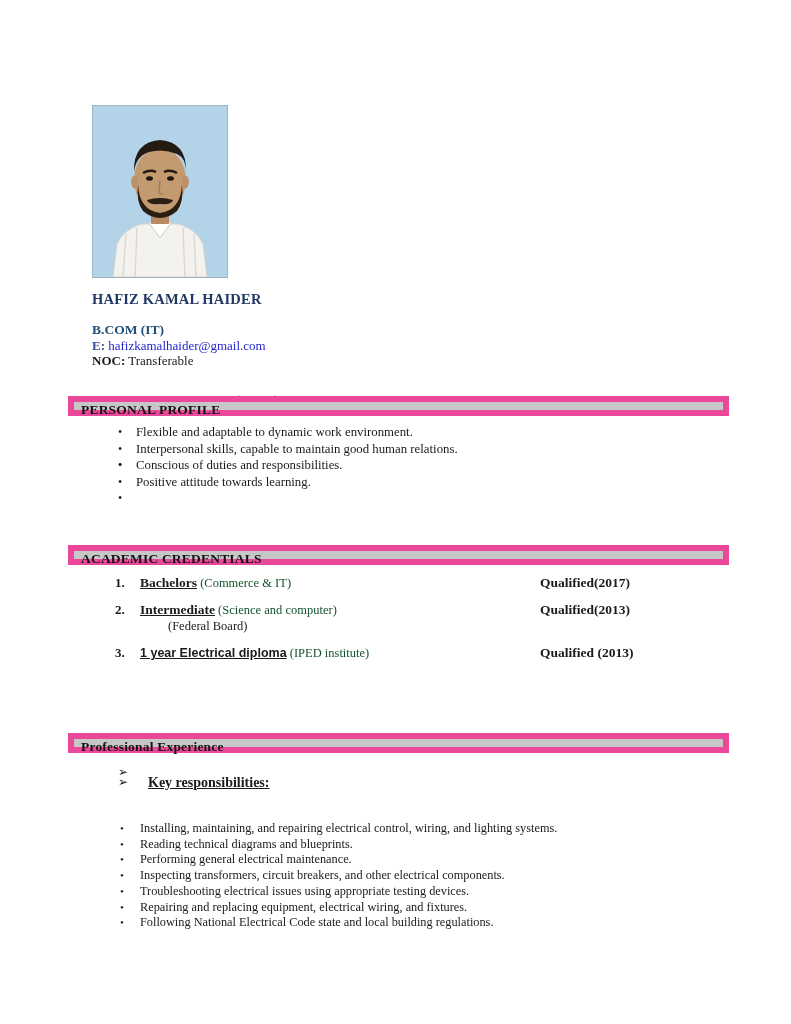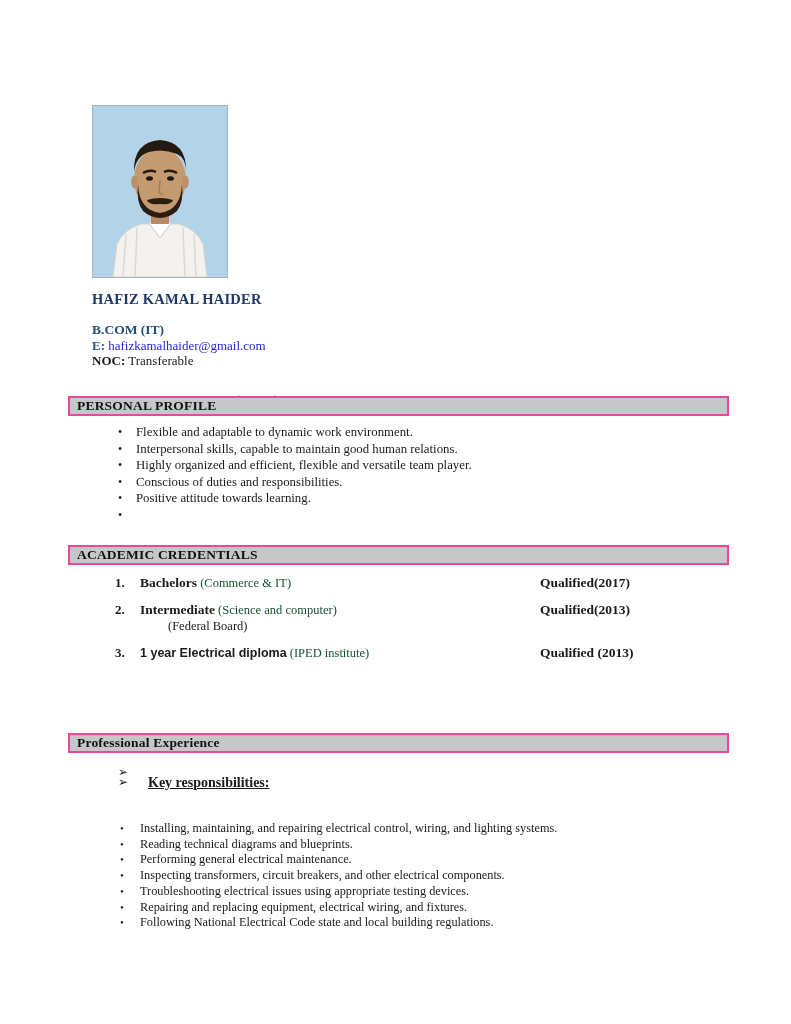--- a/index.html
+++ b/index.html
@@ -36,21 +36,21 @@
   .email-link { color: #2727cf; text-decoration: none; }
   .noc-line { top: 353px; font-size: 13px; }
   .contact-line { top: 367px; font-size: 13.5px; margin-top: 25px; }
   .b { font-weight: bold; }
   .qatar { color: #2e5396; font-weight: bold; }
 
   
   .section { position: absolute; left: 68px; width: 661px; }
   .section-bar {
     background: #c7c7c7;
-    border: 2px solid #ec4899;
+    border: 6px solid #ec4899;
     box-sizing: border-box;
     height: 20px;
     line-height: 16px;
     padding-left: 7px;
     font-weight: bold;
     font-size: 13.5px;
     color: #111;
     letter-spacing: .2px;
   }
   #personal-section { top: 396px; }
@@ -64,21 +64,21 @@
     padding-left: 68px; position: relative;
   }
   .pp-list li .dot {
     position: absolute; left: 50px; font-size: 12px;
   }
 
   
   .acad-row { position: relative; font-size: 13px; margin-top: 0; }
   .acad-row .num { position: absolute; left: 47px; font-weight: bold; }
   .acad-row .main { display: block; padding-left: 72px; }
-  .acad-title { font-weight: bold; font-size: 13.5px; }
+  .acad-title { font-weight: bold; font-size: 13.5px; text-decoration: underline; }
   .acad-title.sans { font-family: "Liberation Sans", "DejaVu Sans", sans-serif; font-size: 12.5px; }
   .acad-detail { font-size: 12.5px; color: #14532d; }
   .acad-status {
     position: absolute; left: 472px; top: 0;
     font-weight: bold; font-size: 13.5px; white-space: nowrap;
   }
   .acad-sub { padding-left: 100px; font-size: 12.5px; line-height: 17px; }
 
   
   .exp-line {
@@ -157,21 +157,21 @@
   <span>+974-71237613</span>
   <span> </span>
   <span class="qatar">(Qatar)</span>
 </div>
 
 <div class="section" id="personal-section">
   <div class="section-bar">PERSONAL PROFILE</div>
   <ul class="pp-list" id="pp-list">
       <li><span class="dot">•</span><span>Flexible and adaptable to dynamic work environment.</span></li>
       <li><span class="dot">•</span><span>Interpersonal skills, capable to maintain good human relations.</span></li>
-      <li><span class="dot">•</span><span>Highly organized and efficient, flexible and versatile team player.</span></li>
+      <li><span class="dot">•</span></li>
       <li><span class="dot">•</span><span>Conscious of duties and responsibilities.</span></li>
       <li><span class="dot">•</span><span>Positive attitude towards learning.</span></li>
       <li><span class="dot">•</span></li>
     </ul>
 </div>
 
 <div class="section" id="academic-section">
   <div class="section-bar">ACADEMIC CREDENTIALS</div>
   <div id="acad-list">
       <div class="acad-row" style="margin-top: 10px;">

